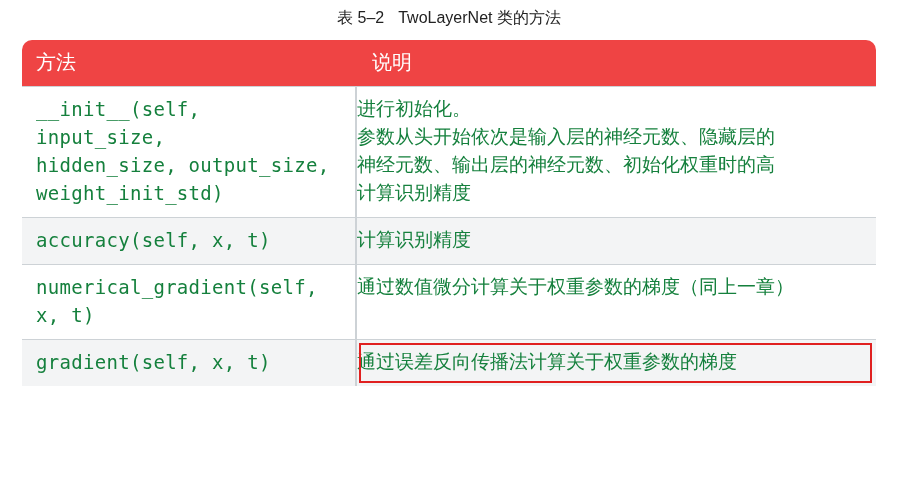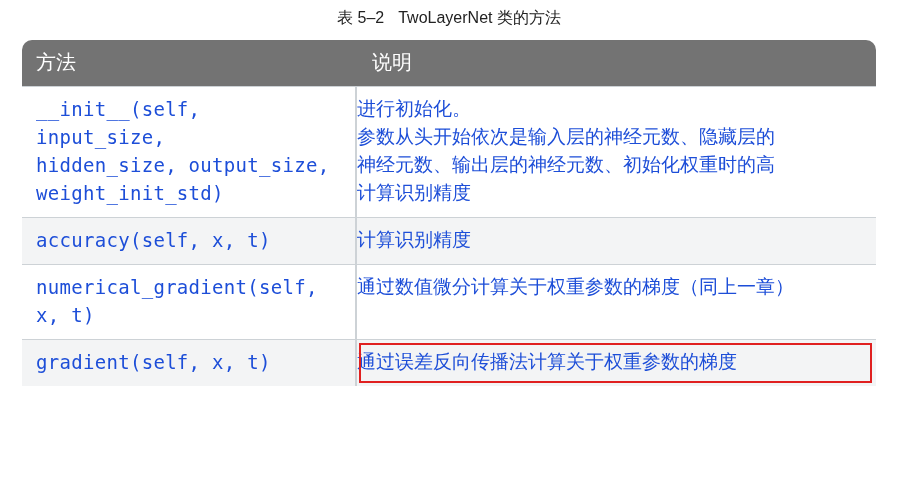--- a/index.html
+++ b/index.html
@@ -29,37 +29,37 @@
     border-collapse: collapse;
     width: 100%;
     table-layout: fixed;
     font-size: 19px;
     line-height: 28px;
   }
   table.tlt col.method { width: 334px; }
   table.tlt col.desc   { width: 520px; }
 
   table.tlt thead th {
-    background: #737373;
+    background: #ef4444;
     color: #ffffff;
     font-weight: 500;
     text-align: left;
     padding: 8px 14px 10px 14px;
     font-size: 20px;
     border: none;
   }
   table.tlt thead th.method { border-top-left-radius: 10px; }
   table.tlt thead th.desc   { border-top-right-radius: 10px; padding-left: 16px; }
 
   table.tlt tbody td {
     vertical-align: top;
     padding: 8px 14px 10px 14px;
     border-top: 1px solid #cdd2d6;
     background: #f3f4f5;
-    color: #1d4ed8;
+    color: #15803d;
   }
   table.tlt tbody tr.odd td { background: #ffffff; }
   table.tlt tbody td.method {
     font-family: "Consolas", "Menlo", "DejaVu Sans Mono", monospace;
     font-size: 19px;
     letter-spacing: 0.3px;
     border-right: 2px solid #cdd2d6;
   }
   table.tlt tbody td.desc {
     padding-left: 0;

